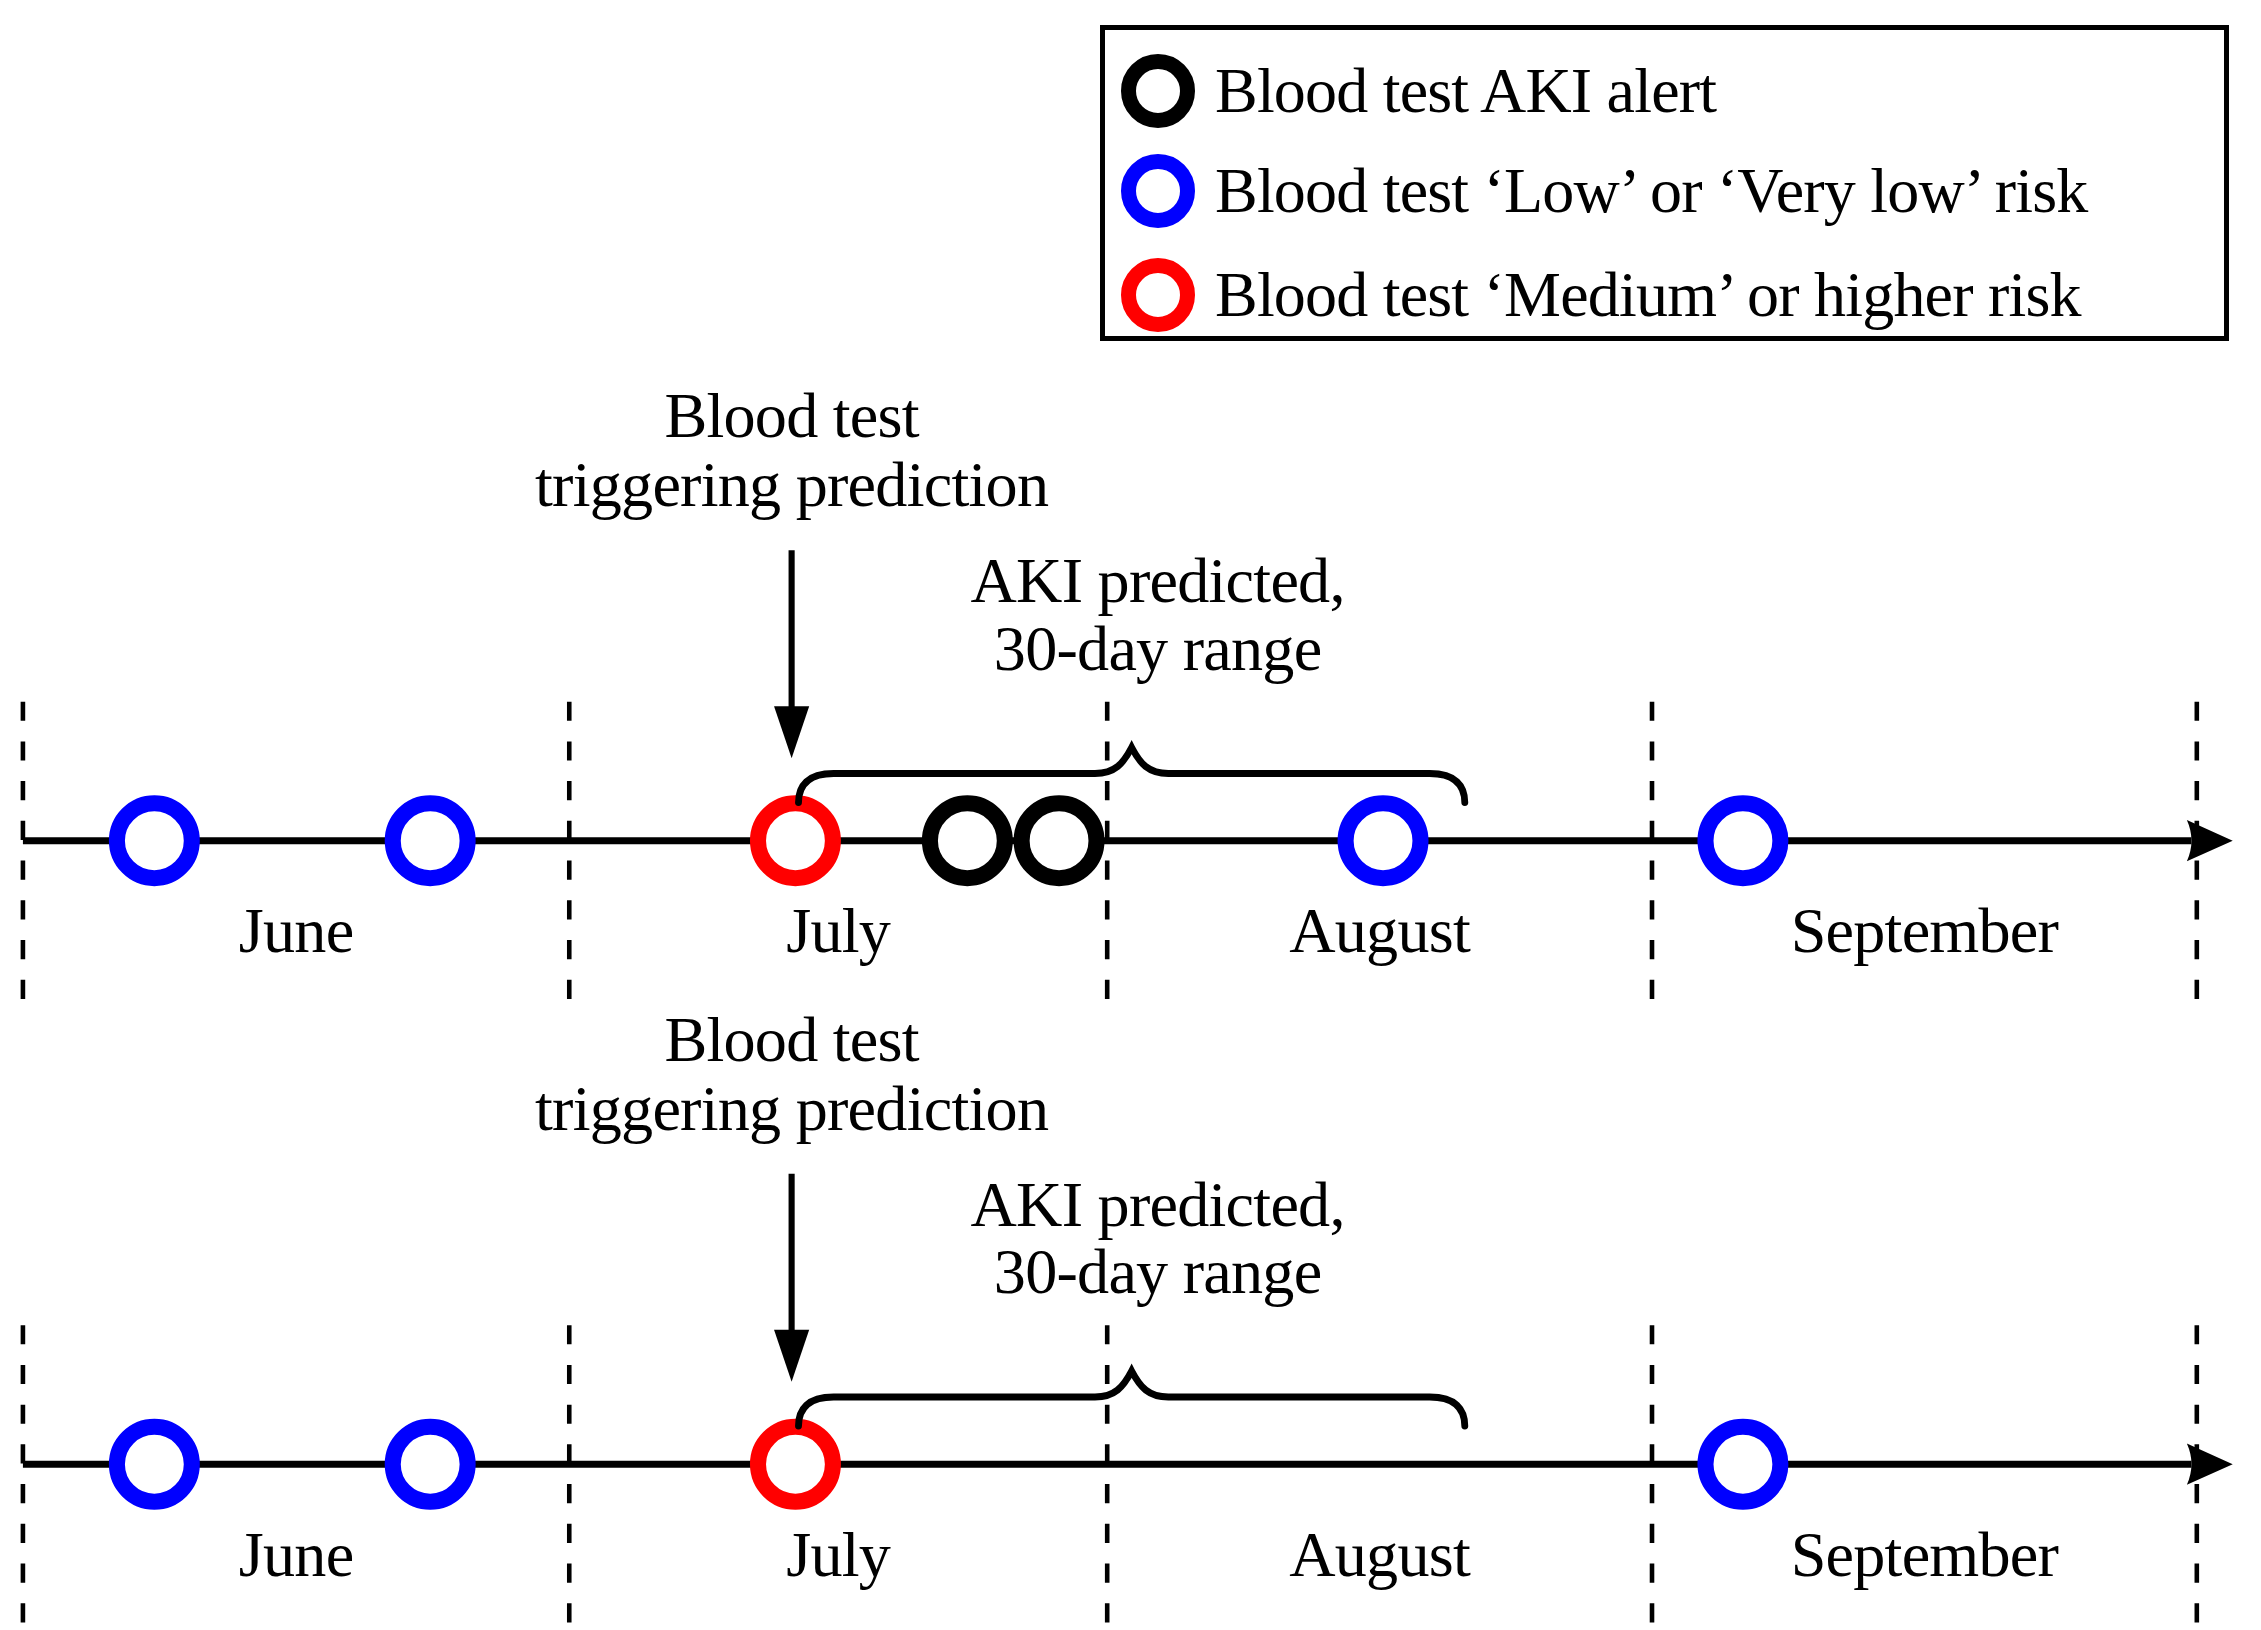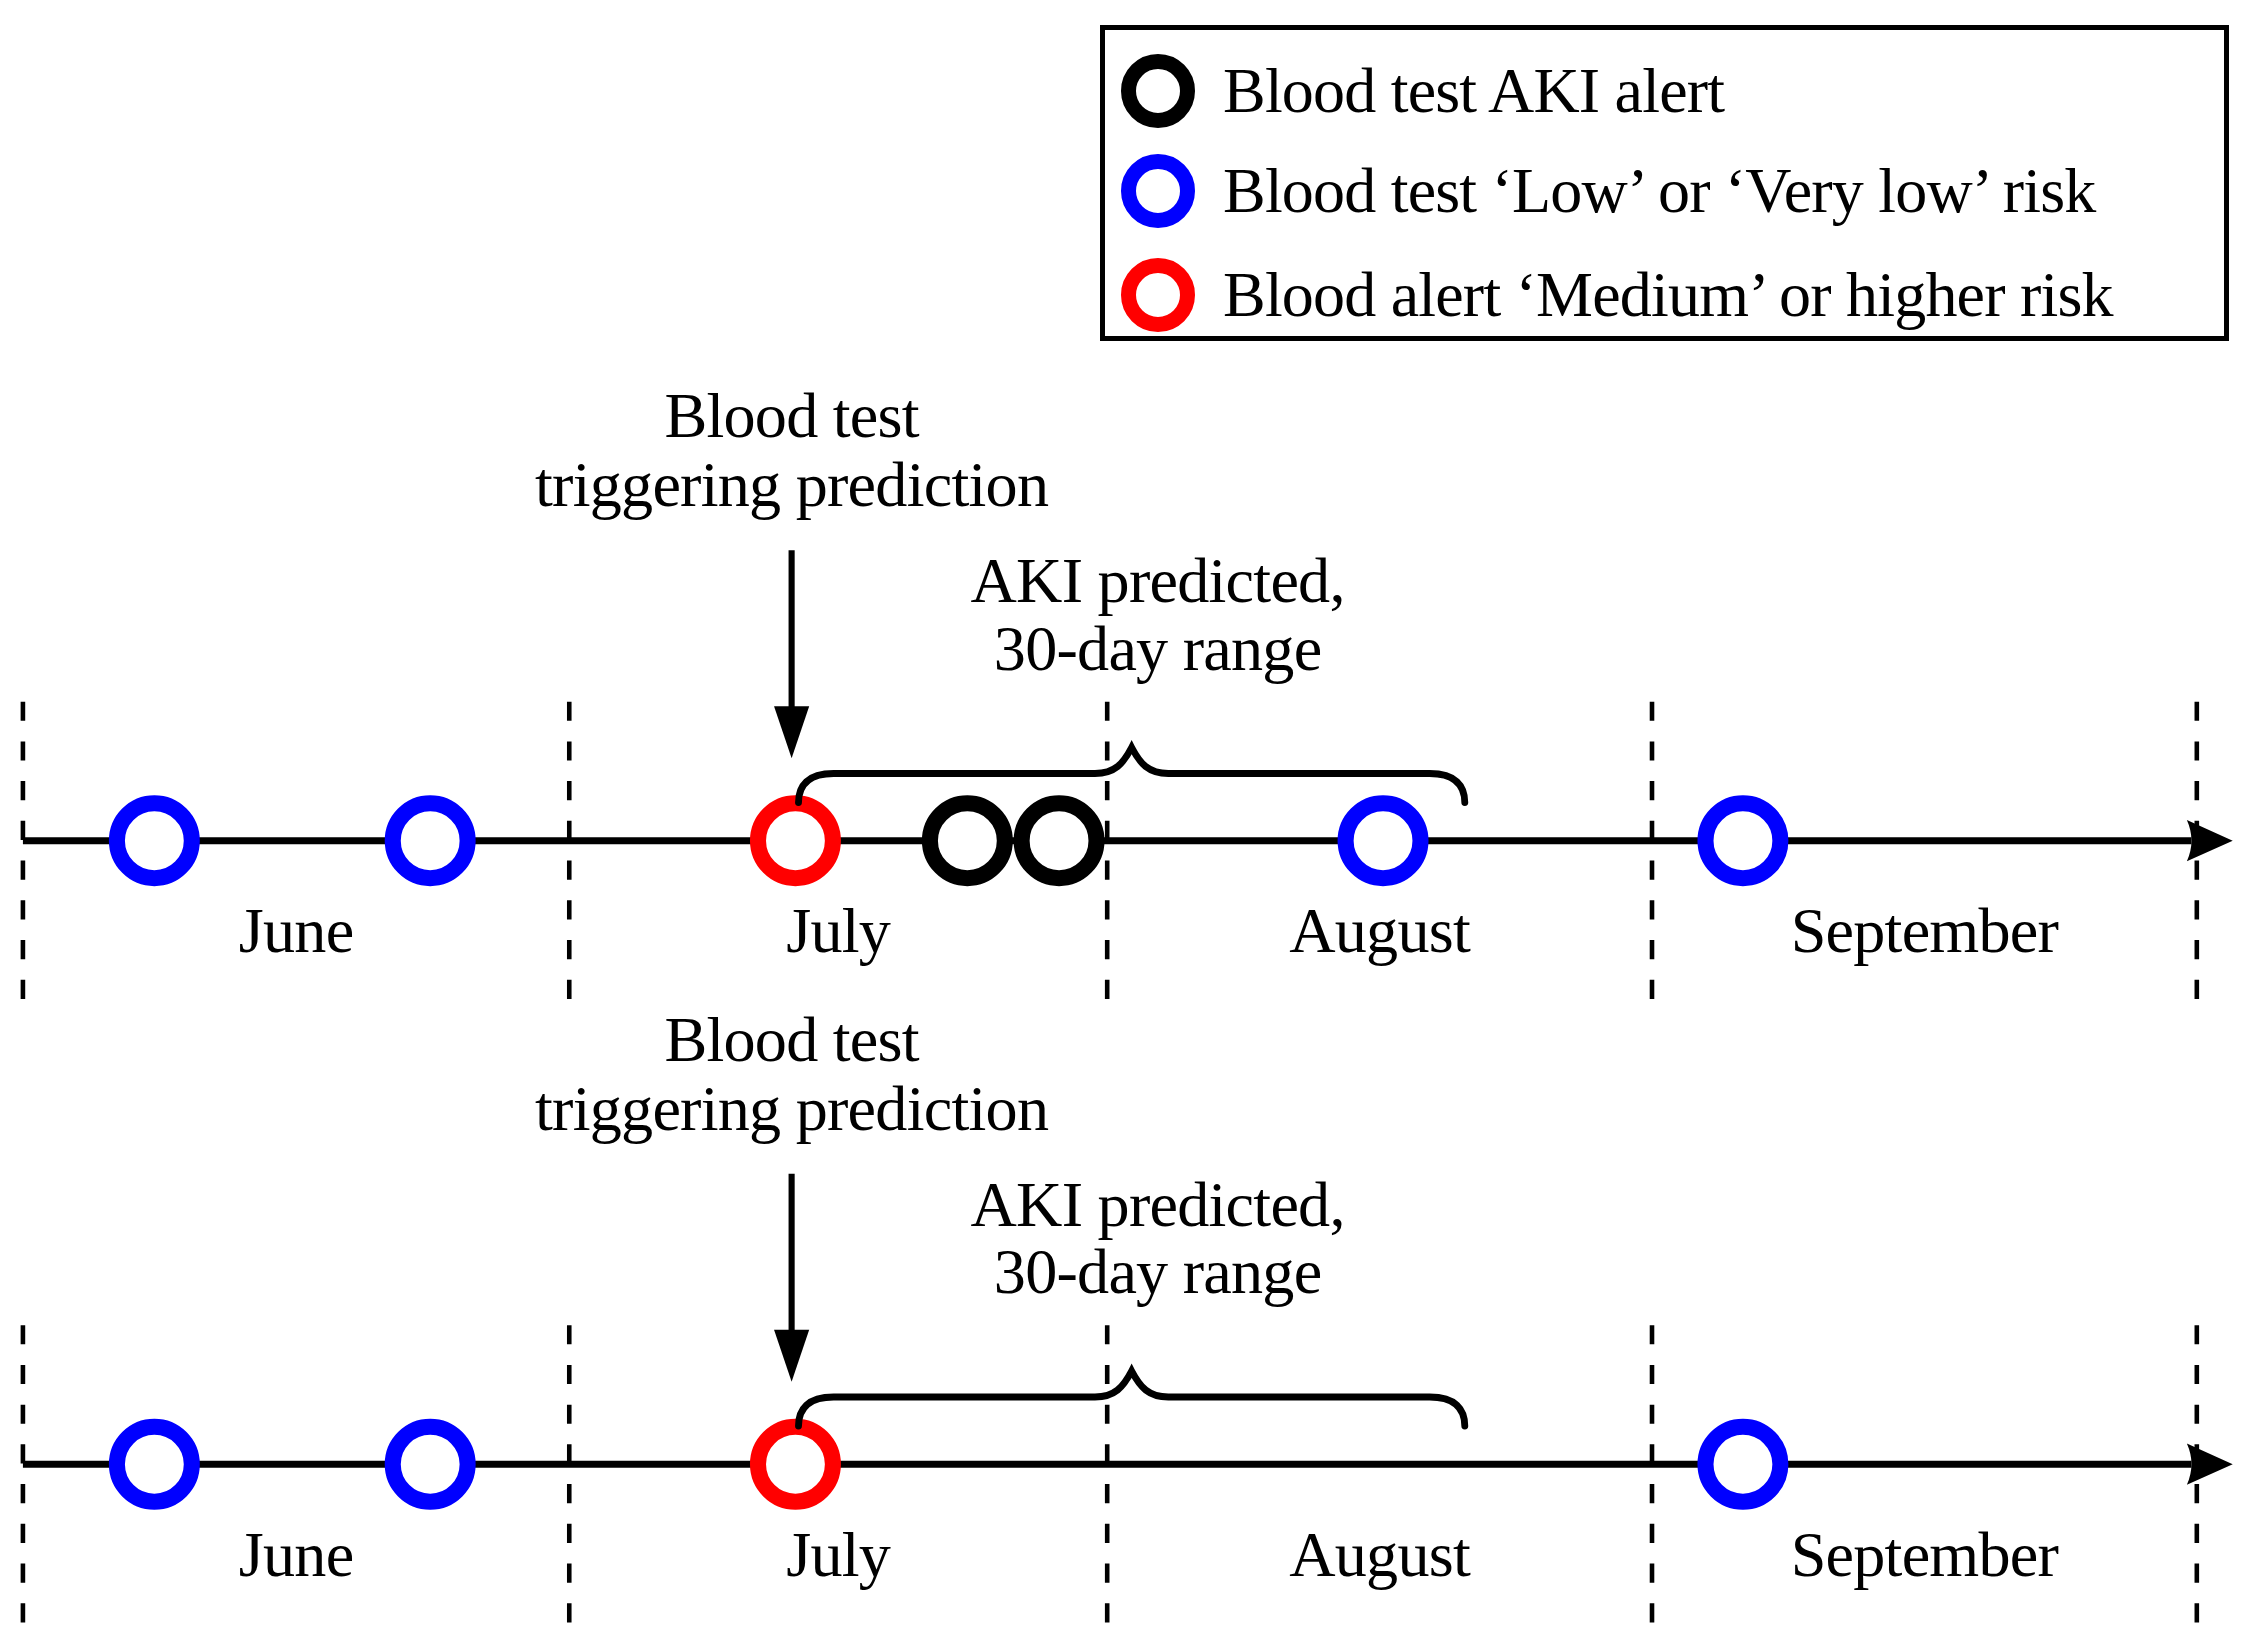--- a/index.html
+++ b/index.html
@@ -12,21 +12,21 @@
   }
   .legend-row{position:absolute;left:16px;display:flex;align-items:center;}
   .legend-row.r0{top:24.5px;}
   .legend-row.r1{top:124px;align-items:center;}
   .legend-row.r2{top:228px;}
   .legend-ring{
     width:74px;height:74px;border:15.3px solid #000;border-radius:50%;
     box-sizing:border-box;flex:0 0 auto;background:#ffffff;
   }
   .legend-label{
-    margin-left:28px;font-size:64px;line-height:74px;color:#000;
+    margin-left:20px;font-size:64px;line-height:74px;color:#000;
     white-space:nowrap;letter-spacing:-0.8px;
   }
   svg text{
     font-family:"Liberation Serif","DejaVu Serif",serif;
     font-size:84px;fill:#000;letter-spacing:-1px;
   }
 </style>
 </head>
 <body>
 
@@ -90,18 +90,18 @@
     <div class="legend-row r0">
       <span class="legend-ring" style="border-color: rgb(0, 0, 0);"></span>
       <span class="legend-label">Blood test AKI alert</span>
     </div>
     <div class="legend-row r1">
       <span class="legend-ring" style="border-color: rgb(0, 0, 255);"></span>
       <span class="legend-label">Blood test ‘Low’ or ‘Very low’ risk</span>
     </div>
     <div class="legend-row r2">
       <span class="legend-ring" style="border-color: rgb(255, 0, 0);"></span>
-      <span class="legend-label">Blood alert ‘Medium’ or higher risk</span>
+      <span class="legend-label">Blood test ‘Medium’ or higher risk</span>
     </div>
   </div>
 
 </div>
 
 
 </body></html>

